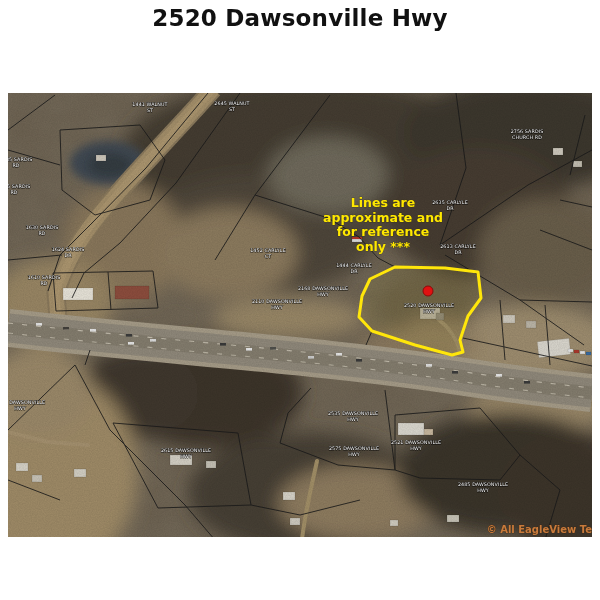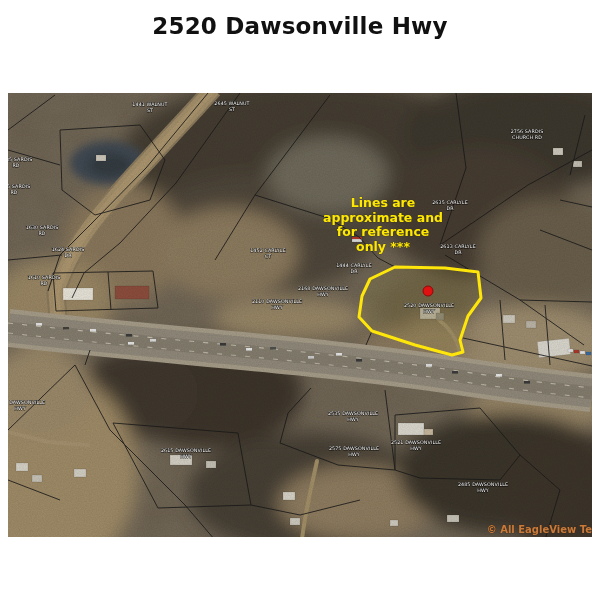--- a/index.html
+++ b/index.html
@@ -1,19 +1,19 @@
 <!DOCTYPE html>
 <html><head>
 <meta charset="utf-8">
 <style>
   html,body{margin:0;padding:0;background:#ffffff;}
   body{width:600px;height:600px;font-family:"Liberation Sans",sans-serif;}
   .frame{position:relative;width:600px;height:600px;overflow:hidden;background:#fff;}
   .page-title{
-    position:absolute;top:13px;left:0;width:100%;text-align:center;
+    position:absolute;top:5px;left:0;width:100%;text-align:center;
     font-family:"DejaVu Sans",sans-serif;font-weight:bold;font-size:23px;color:#111;
     letter-spacing:.2px;
   }
   .map{position:absolute;left:8px;top:93px;width:584px;height:576px;}
   svg{display:block;}
   .plabel{font-family:"DejaVu Sans",sans-serif;font-size:4.8px;fill:#ffffff;text-anchor:middle;
           paint-order:stroke;stroke:rgba(0,0,0,.78);stroke-width:.9px;letter-spacing:.1px;}
   .disclaimer{font-family:"DejaVu Sans",sans-serif;font-weight:bold;font-size:12.5px;text-anchor:middle;
           paint-order:stroke;stroke:rgba(45,45,0,.35);stroke-width:.8px;}
   .watermark{font-family:"DejaVu Sans",sans-serif;font-weight:bold;font-size:10px;text-anchor:end;

